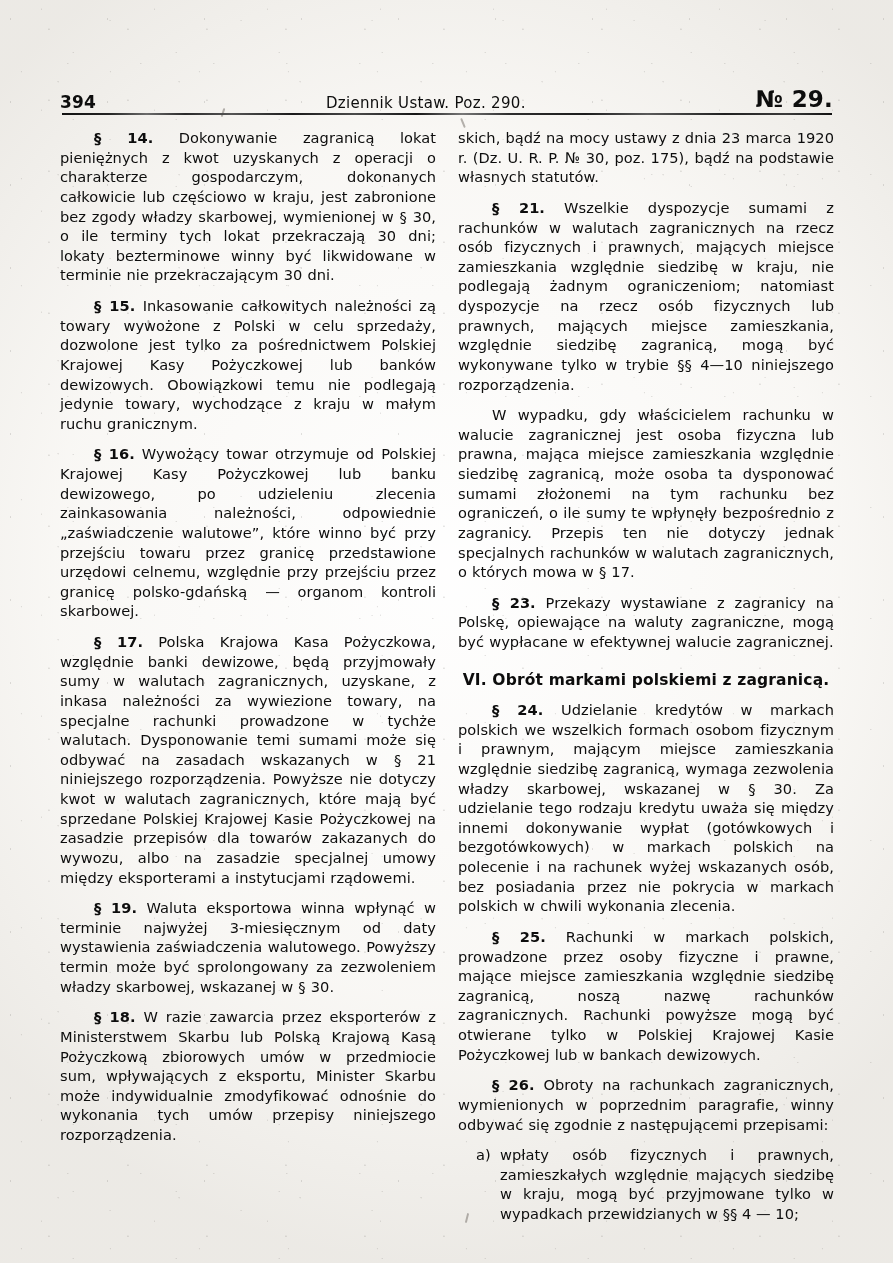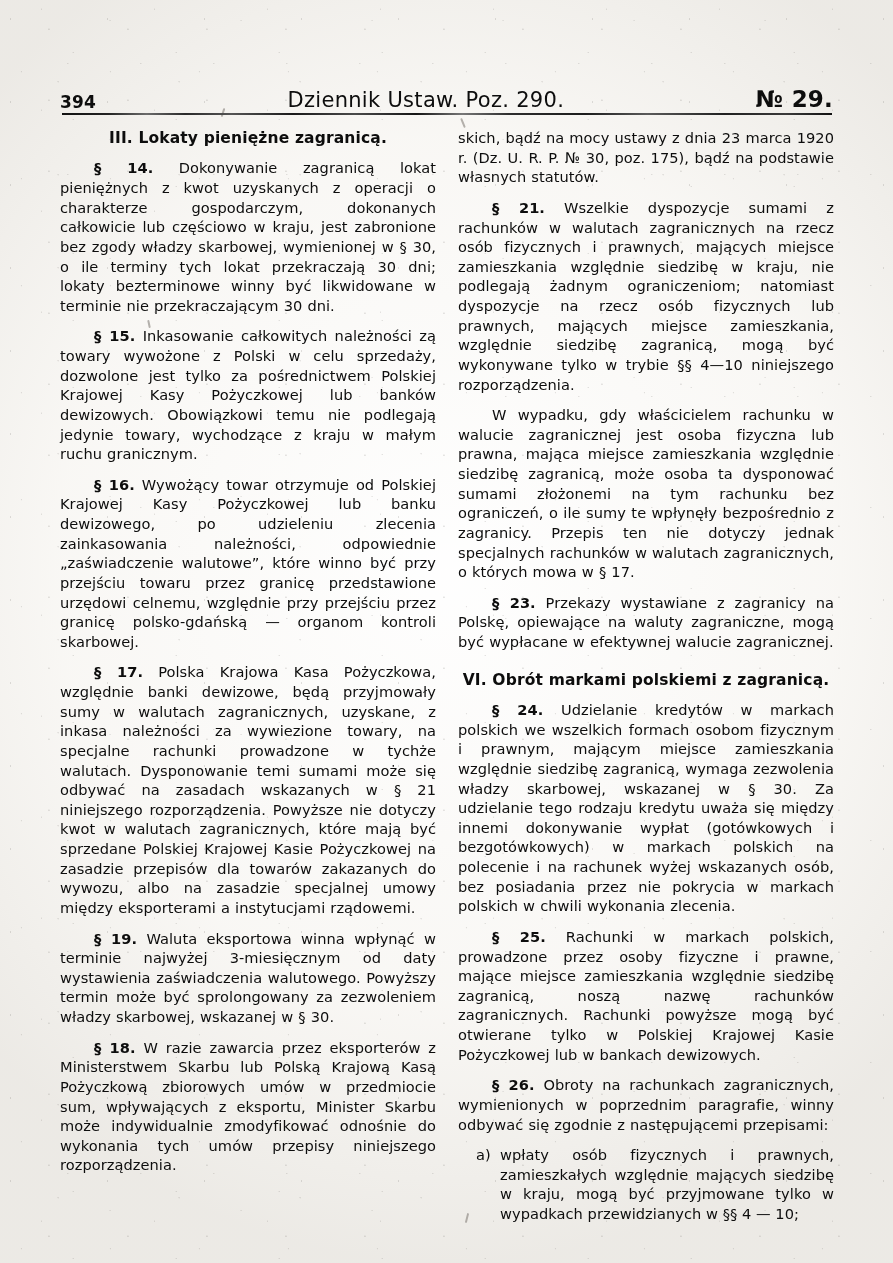--- a/index.html
+++ b/index.html
@@ -45,21 +45,21 @@
     top: 86px;
     width: 773px;
     height: 26px;
     display: flex;
     align-items: flex-end;
     justify-content: space-between;
     font-size: 17px;
     letter-spacing: 0.2px;
   }
   .rh-page-no { font-weight: 700; font-size: 17px; }
-  .rh-center  { font-size: 21px; letter-spacing: 0.3px; }
+  .rh-center  { font-size: 15px; letter-spacing: 0.3px; }
   .rh-issue   { font-weight: 700; font-size: 23px; }
 
   .head-rule {
     position: absolute;
     left: 62px;
     top: 113px;
     width: 770px;
     height: 2px;
     background: linear-gradient(90deg,
         #111 0%, #232323 6%, #6b6b6b 11%, #2a2a2a 16%, #555 22%,
@@ -141,21 +141,20 @@
     <span class="rh-page-no">394</span>
     <span class="rh-center">Dziennik Ustaw. Poz. 290.</span>
     <span class="rh-issue">№ 29.</span>
   </div>
   <div class="head-rule"></div>
 
   <div class="columns">
 
     <div class="col">
 
-      <h2 class="sec-head">III.  Lokaty pieniężne zagranicą.</h2>
 
       <p class="para"><span class="sign">§ 14.</span>  Dokonywanie zagranicą lokat pieniężnych z kwot uzyskanych z operacji o charakterze gospodarczym, dokonanych całkowicie lub częściowo w kraju, jest zabronione bez zgody władzy skarbowej, wymienionej w § 30, o ile terminy tych lokat przekraczają 30 dni; lokaty bezterminowe winny być likwidowane w terminie nie przekraczającym 30 dni.</p>
 
 
       <p class="para"><span class="sign">§ 15.</span>  Inkasowanie całkowitych należności zą towary wywożone z Polski w celu sprzedaży, dozwolone jest tylko za pośrednictwem Polskiej Krajowej Kasy Pożyczkowej lub banków dewizowych. Obowiązkowi temu nie podlegają jedynie towary, wychodzące z kraju w małym ruchu granicznym.</p>
       <p class="para"><span class="sign">§ 16.</span>  Wywożący towar otrzymuje od Polskiej Krajowej Kasy Pożyczkowej lub banku dewizowego, po udzieleniu zlecenia zainkasowania należności, odpowiednie „zaświadczenie walutowe”, które winno być przy przejściu towaru przez granicę przedstawione urzędowi celnemu, względnie przy przejściu przez granicę polsko-gdańską — organom kontroli skarbowej.</p>
       <p class="para"><span class="sign">§ 17.</span>  Polska Krajowa Kasa Pożyczkowa, względnie banki dewizowe, będą przyjmowały sumy w walutach zagranicznych, uzyskane, z inkasa należności za wywiezione towary, na specjalne rachunki prowadzone w tychże walutach. Dysponowanie temi sumami może się odbywać na zasadach wskazanych w § 21 niniejszego rozporządzenia. Powyższe nie dotyczy kwot w walutach zagranicznych, które mają być sprzedane Polskiej Krajowej Kasie Pożyczkowej na zasadzie przepisów dla towarów zakazanych do wywozu, albo na zasadzie specjalnej umowy między eksporterami a instytucjami rządowemi.</p>
       <p class="para"><span class="sign">§ 19.</span>  Waluta eksportowa winna wpłynąć w terminie najwyżej 3-miesięcznym od daty wystawienia zaświadczenia walutowego. Powyższy termin może być sprolongowany za zezwoleniem władzy skarbowej, wskazanej w § 30.</p>
       <p class="para"><span class="sign">§ 18.</span> W razie zawarcia przez eksporterów z Ministerstwem Skarbu lub Polską Krajową Kasą Pożyczkową zbiorowych umów w przedmiocie sum, wpływających z eksportu, Minister Skarbu może indywidualnie zmodyfikować odnośnie do wykonania tych umów przepisy niniejszego rozporządzenia.</p>
 

